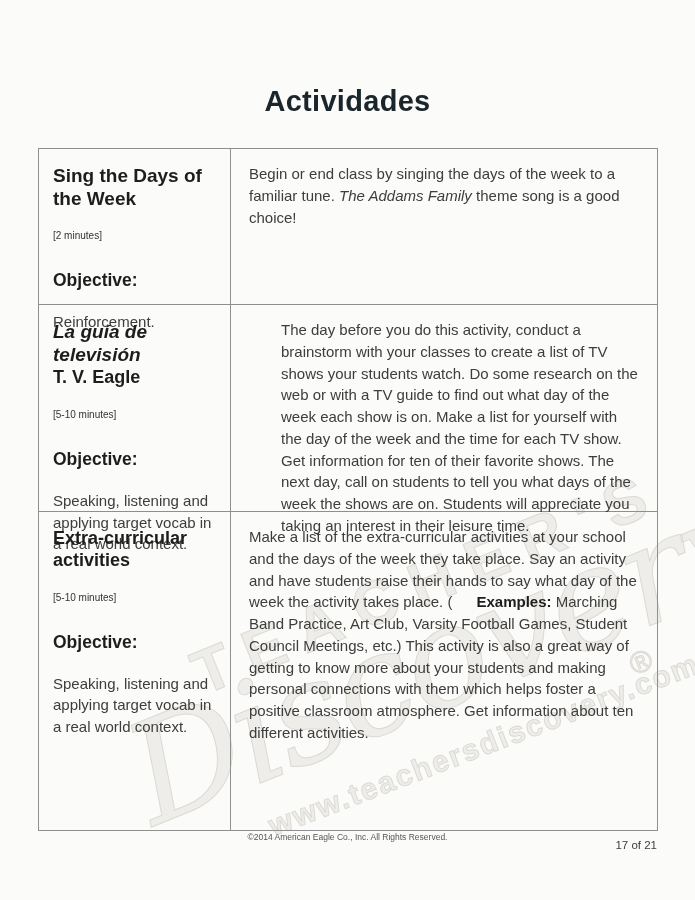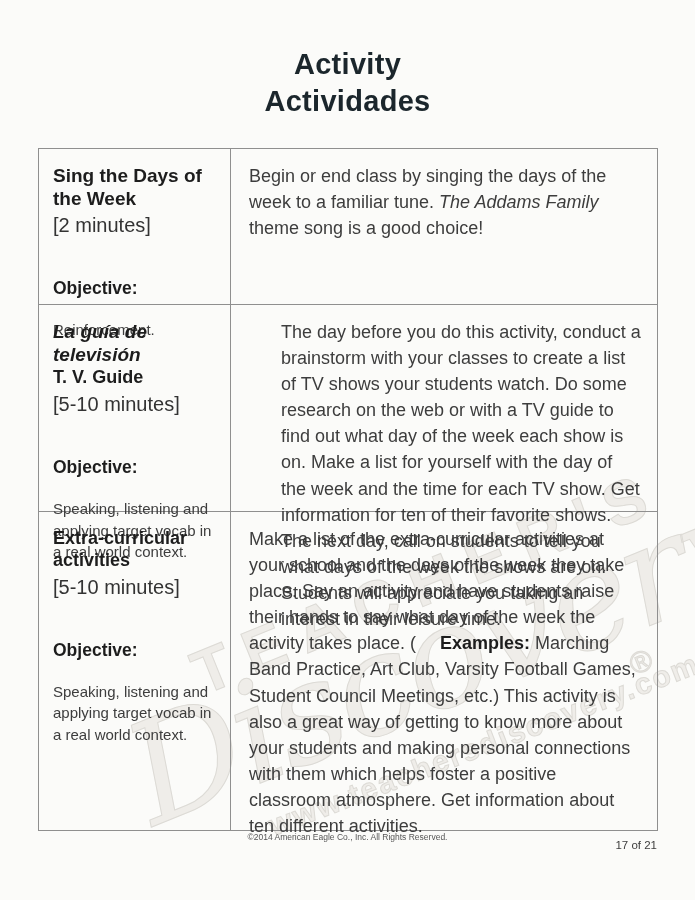--- a/index.html
+++ b/index.html
@@ -102,38 +102,38 @@
   }
   .act-name.it { font-style: italic; max-width: 162px; }
   .act-name-sub {
     font-size: 18px;
     font-weight: 800;
     line-height: 1.22;
     color: #1d1d1d;
     margin-top: 1px;
   }
   .act-duration {
-    font-size: 20px;
+    font-size: 10px;
     color: #333333;
-    margin-top: 4px;
+    margin-top: 20px;
   }
   .objective-label {
     font-size: 17.5px;
     font-weight: 800;
     color: #1d1d1d;
-    margin-top: 41px;
+    margin-top: 29px;
   }
   .objective-text {
     font-size: 15px;
     line-height: 1.42;
     color: #3d3d3d;
     margin-top: 20px;
   }
   .desc {
-    font-size: 18px;
+    font-size: 15px;
     line-height: 1.45;
     color: #3d3d3d;
   }
   .desc .it { font-style: italic; }
   .desc .bd { font-weight: 800; color: #1d1d1d; margin-left: 24px; }
 
   
   .footer-copy {
     position: absolute;
     left: 0; right: 0; top: 832px;
@@ -155,42 +155,42 @@
 <body>
 
 <div class="page">
 
   <div class="wm wm-caps">TEACHER'S</div>
   <div class="wm wm-script">Discovery</div>
   <div class="wm wm-reg">®</div>
   <div class="wm wm-url">www.teachersdiscovery.com</div>
 
   <h1 class="page-title">
-    <span>Activity</span><br>
+    <br>
     <span>Actividades</span>
   </h1>
 
   <div class="activity-table">
 
     <div class="t-row r1">
       <div class="cell-left">
         <div class="act-name">Sing the Days of the Week</div>
         <div class="act-duration">[2 minutes]</div>
         <div class="objective-label">Objective:</div>
         <div class="objective-text">Reinforcement.</div>
       </div>
       <div class="cell-right">
         <p class="desc"><span>Begin or end class by singing the days of the week to a familiar tune. </span><span class="it">The Addams Family</span><span> theme song is a good choice!</span></p>
       </div>
     </div>
 
     <div class="t-row r2">
       <div class="cell-left">
         <div class="act-name it">La guía de televisión</div>
-        <div class="act-name-sub">T. V. Guide</div>
+        <div class="act-name-sub">T. V. Eagle</div>
         <div class="act-duration">[5-10 minutes]</div>
         <div class="objective-label">Objective:</div>
         <div class="objective-text">Speaking, listening and applying target vocab in a real world context.</div>
       </div>
       <div class="cell-right">
         <p class="desc">The day before you do this activity, conduct a brainstorm with your classes to create a list of TV shows your students watch. Do some research on the web or with a TV guide to find out what day of the week each show is on. Make a list for yourself with the day of the week and the time for each TV show. Get information for ten of their favorite shows. The next day, call on students to tell you what days of the week the shows are on. Students will appreciate you taking an interest in their leisure time.</p>
       </div>
     </div>
 
     <div class="t-row r3">

